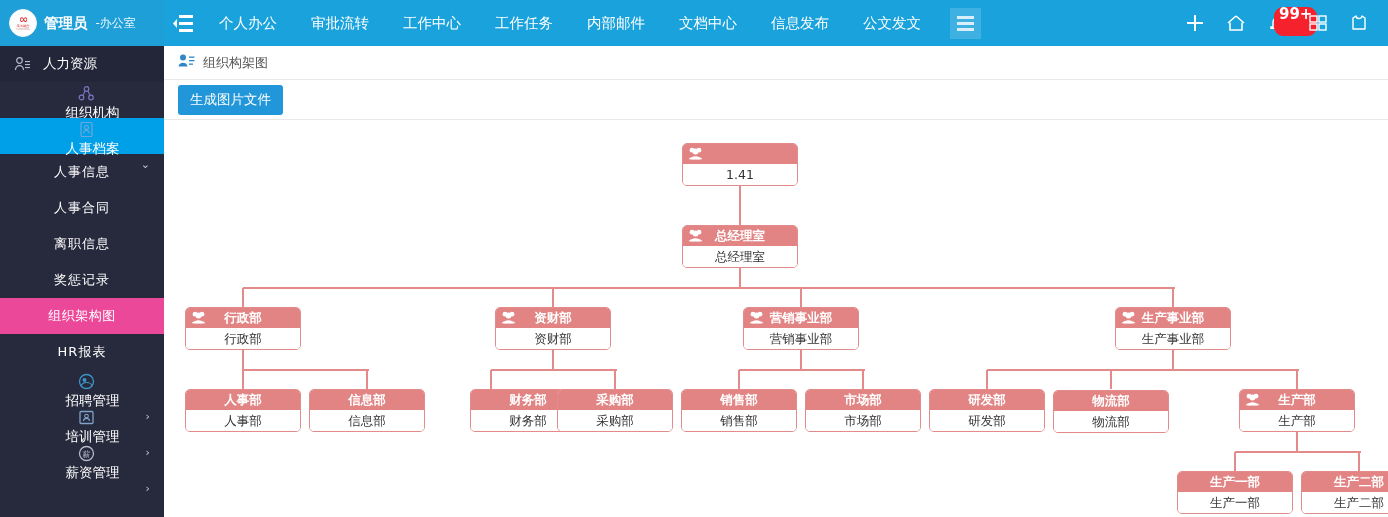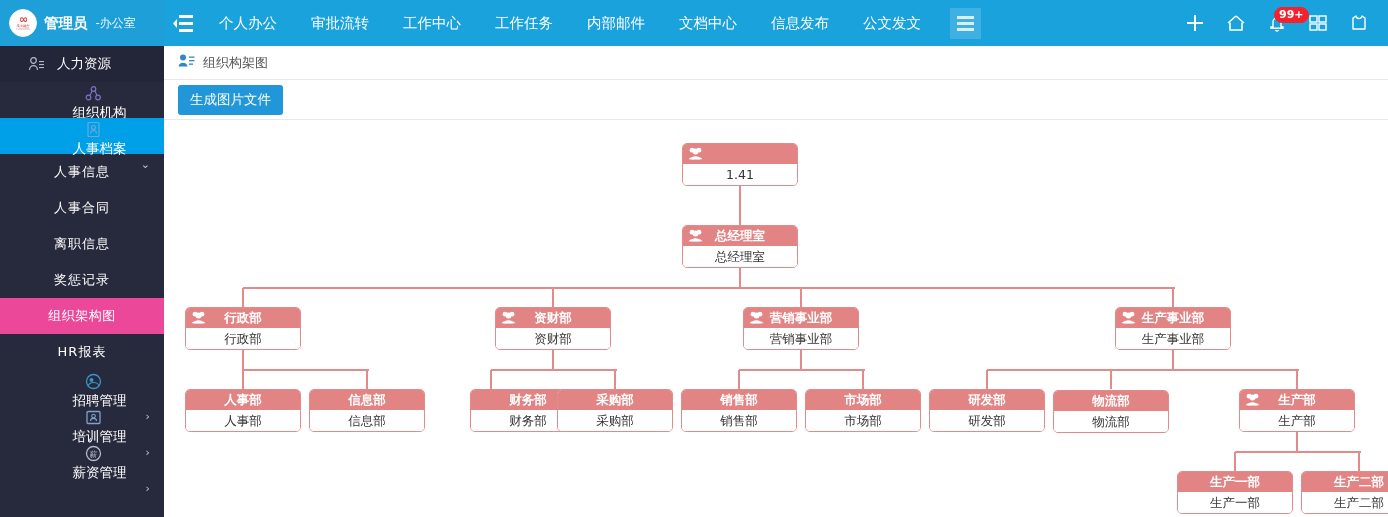--- a/index.html
+++ b/index.html
@@ -71,35 +71,35 @@
     gap: 17px; padding-right: 17px; height: 46px;
   }
   .tb-icon {
     position: relative; cursor: pointer;
     width: 24px; height: 24px;
     display: flex; align-items: center; justify-content: center;
   }
   .badge {
     position: absolute; top: -4px; left: 9px;
     background: #f5222d; color: #fff;
-    font-size: 11px; font-weight: bold;
-    border-radius: 9px; padding: 1px 4px 2px 4px;
+    font-size: 15px; font-weight: bold;
+    border-radius: 9px; padding: 1px 4px 15px 4px;
     line-height: 11px; border: 1.5px solid #f5222d;
   }
 
   
   .sidebar {
     position: absolute; top: 46px; left: 0;
     width: 164px; height: 471px;
     background: #27293d;
     overflow: hidden;
   }
   .side-item {
     height: 36px; display: flex; align-items: center;
-    padding-left: 28px; cursor: pointer;
+    padding-left: 14px; cursor: pointer;
     color: #ffffff; font-size: 13.5px;
     position: relative;
   }
   .side-item.group { height: 36px; flex-direction: column; }
   .side-item .s-ico {
     width: 22px; flex: 0 0 22px;
     display: flex; align-items: center; justify-content: flex-start;
     opacity: .85;
   }
   .side-item .s-label { margin-left: 7px; }

